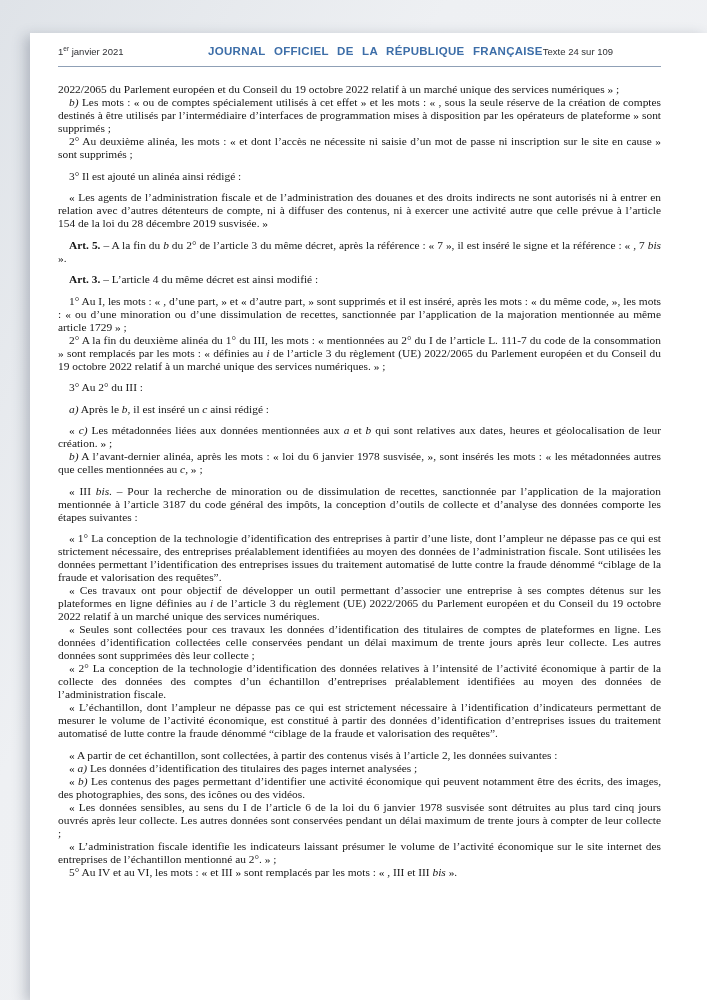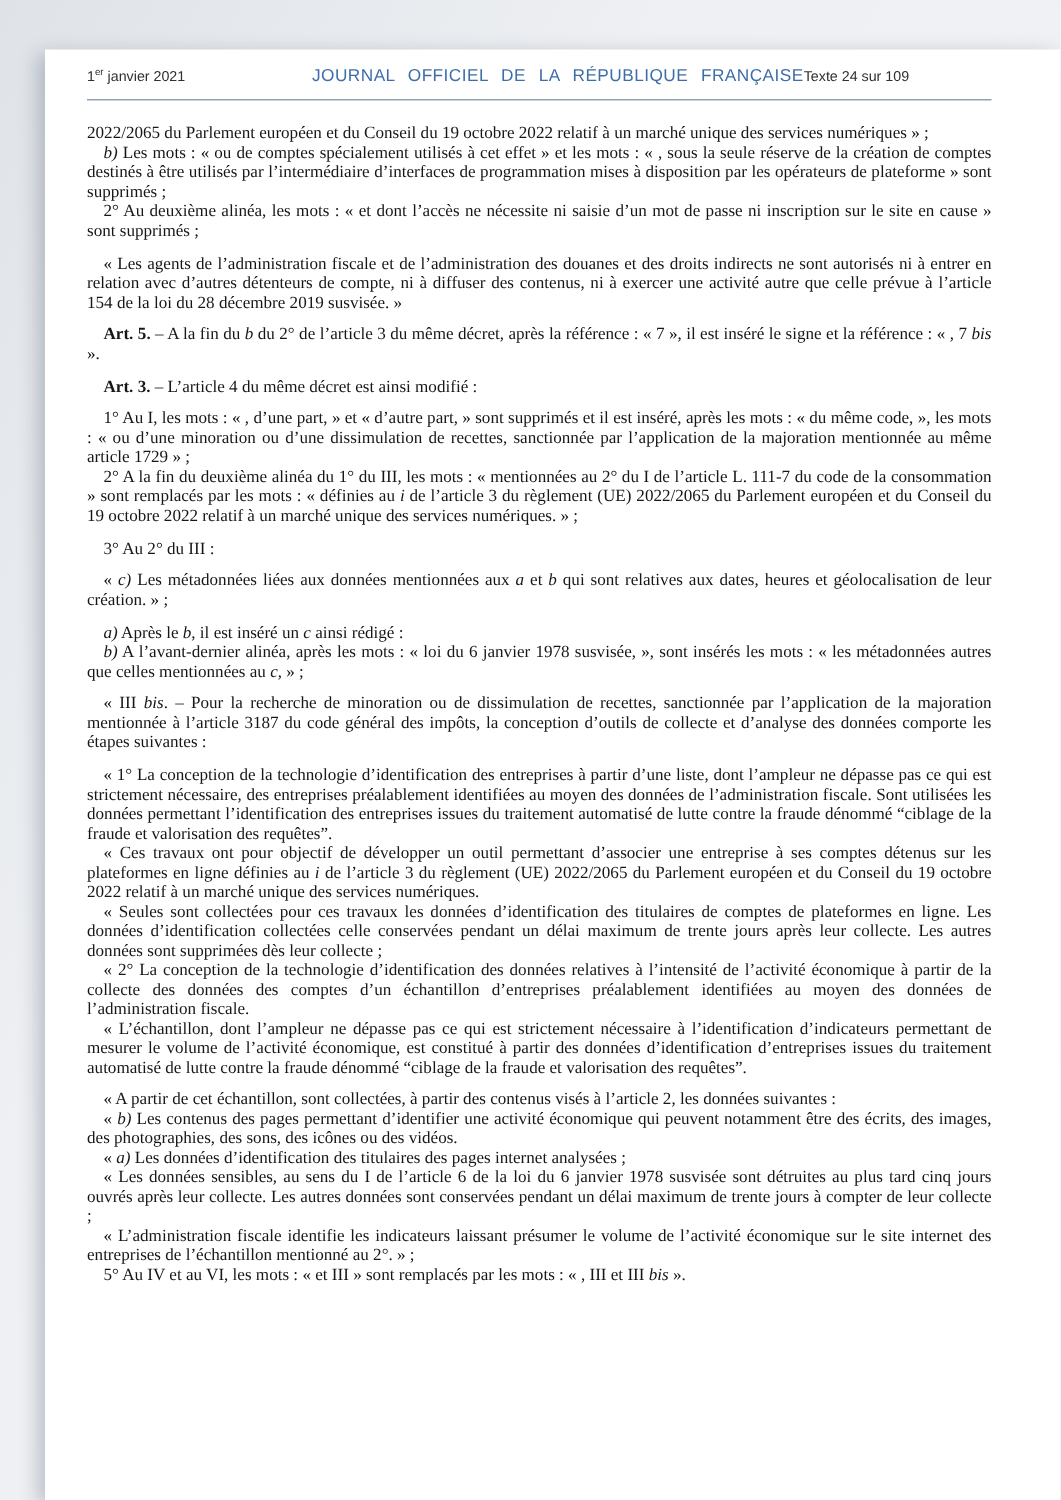--- a/index.html
+++ b/index.html
@@ -27,21 +27,21 @@
     flex: 0 0 150px;
     font-size: 9.5px;
     color: #2e2f33;
     white-space: nowrap;
   }
   .date sup { font-size: 6.5px; }
   .title {
     flex: 1;
     text-align: left;
     font-size: 11.5px;
-    font-weight: normal;
+    font-weight: bold;
     color: var(--title-blue, #3d6ea8);
     letter-spacing: 0.3px;
     word-spacing: 5px;
     white-space: nowrap;
   }
   .ref {
     flex: 0 0 150px;
     text-align: left;
     font-size: 9.5px;
     color: #2e2f33;
@@ -77,36 +77,37 @@
     <div class="header">
       <div class="date"><span>1</span><sup>er</sup><span> janvier 2021</span></div>
       <div class="title">JOURNAL OFFICIEL DE LA RÉPUBLIQUE FRANÇAISE</div>
       <div class="ref">Texte 24 sur 109</div>
     </div>
     <hr class="rule">
     <div class="doc">
         <p class="noindent"><span>2022/2065 du Parlement européen et du Conseil du 19 octobre 2022 relatif à un marché unique des services numériques » ;</span></p>
         <p><span class="ital">b)</span><span> Les mots : « ou de comptes spécialement utilisés à cet effet » et les mots : « , sous la seule réserve de la création de comptes destinés à être utilisés par l’intermédiaire d’interfaces de programmation mises à disposition par les opérateurs de plateforme » sont supprimés ;</span></p>
         <p><span>2° Au deuxième alinéa, les mots : « et dont l’accès ne nécessite ni saisie d’un mot de passe ni inscription sur le site en cause » sont supprimés ;</span></p>
+        <p class="gap-l"><span>3° Il est ajouté un alinéa ainsi rédigé :</span></p>
         <p class="gap-l"><span>« Les agents de l’administration fiscale et de l’administration des douanes et des droits indirects ne sont autorisés ni à entrer en relation avec d’autres détenteurs de compte, ni à diffuser des contenus, ni à exercer une activité autre que celle prévue à l’article 154 de la loi du 28 décembre 2019 susvisée. »</span></p>
         <p class="gap-l"><span class="bold">Art. 5.</span><span> – A la fin du </span><span class="ital">b</span><span> du 2° de l’article 3 du même décret, après la référence : « 7 », il est inséré le signe et la référence : « , 7 </span><span class="ital">bis</span><span> ».</span></p>
         <p class="gap-l"><span class="bold">Art. 3.</span><span> – L’article 4 du même décret est ainsi modifié :</span></p>
         <p class="gap-l"><span>1° Au I, les mots : « , d’une part, » et « d’autre part, » sont supprimés et il est inséré, après les mots : « du même code, », les mots : « ou d’une minoration ou d’une dissimulation de recettes, sanctionnée par l’application de la majoration mentionnée au même article 1729 » ;</span></p>
         <p><span>2° A la fin du deuxième alinéa du 1° du III, les mots : « mentionnées au 2° du I de l’article L. 111-7 du code de la consommation » sont remplacés par les mots : « définies au </span><span class="ital">i</span><span> de l’article 3 du règlement (UE) 2022/2065 du Parlement européen et du Conseil du 19 octobre 2022 relatif à un marché unique des services numériques. » ;</span></p>
         <p class="gap-l"><span>3° Au 2° du III :</span></p>
+        <p class="gap-l"><span class="ital">a)</span><span> Après le </span><span class="ital">b</span><span>, il est inséré un </span><span class="ital">c</span><span> ainsi rédigé :</span></p>
         <p class="gap-l"><span>« </span><span class="ital">c)</span><span> Les métadonnées liées aux données mentionnées aux </span><span class="ital">a</span><span> et </span><span class="ital">b</span><span> qui sont relatives aux dates, heures et géolocalisation de leur création. » ;</span></p>
-        <p class="gap-l"><span class="ital">a)</span><span> Après le </span><span class="ital">b</span><span>, il est inséré un </span><span class="ital">c</span><span> ainsi rédigé :</span></p>
         <p><span class="ital">b)</span><span> A l’avant-dernier alinéa, après les mots : « loi du 6 janvier 1978 susvisée, », sont insérés les mots : « les métadonnées autres que celles mentionnées au </span><span class="ital">c</span><span>, » ;</span></p>
         <p class="gap-l"><span>« III </span><span class="ital">bis</span><span>. – Pour la recherche de minoration ou de dissimulation de recettes, sanctionnée par l’application de la majoration mentionnée à l’article 3187 du code général des impôts, la conception d’outils de collecte et d’analyse des données comporte les étapes suivantes :</span></p>
         <p class="gap-l"><span>« 1° La conception de la technologie d’identification des entreprises à partir d’une liste, dont l’ampleur ne dépasse pas ce qui est strictement nécessaire, des entreprises préalablement identifiées au moyen des données de l’administration fiscale. Sont utilisées les données permettant l’identification des entreprises issues du traitement automatisé de lutte contre la fraude dénommé “ciblage de la fraude et valorisation des requêtes”.</span></p>
         <p><span>« Ces travaux ont pour objectif de développer un outil permettant d’associer une entreprise à ses comptes détenus sur les plateformes en ligne définies au </span><span class="ital">i</span><span> de l’article 3 du règlement (UE) 2022/2065 du Parlement européen et du Conseil du 19 octobre 2022 relatif à un marché unique des services numériques.</span></p>
         <p><span>« Seules sont collectées pour ces travaux les données d’identification des titulaires de comptes de plateformes en ligne. Les données d’identification collectées celle conservées pendant un délai maximum de trente jours après leur collecte. Les autres données sont supprimées dès leur collecte ;</span></p>
         <p><span>« 2° La conception de la technologie d’identification des données relatives à l’intensité de l’activité économique à partir de la collecte des données des comptes d’un échantillon d’entreprises préalablement identifiées au moyen des données de l’administration fiscale.</span></p>
         <p><span>« L’échantillon, dont l’ampleur ne dépasse pas ce qui est strictement nécessaire à l’identification d’indicateurs permettant de mesurer le volume de l’activité économique, est constitué à partir des données d’identification d’entreprises issues du traitement automatisé de lutte contre la fraude dénommé “ciblage de la fraude et valorisation des requêtes”.</span></p>
         <p class="gap-l"><span>« A partir de cet échantillon, sont collectées, à partir des contenus visés à l’article 2, les données suivantes :</span></p>
+        <p><span>« </span><span class="ital">a)</span><span> Les données d’identification des titulaires des pages internet analysées ;</span></p>
         <p><span>« </span><span class="ital">b)</span><span> Les contenus des pages permettant d’identifier une activité économique qui peuvent notamment être des écrits, des images, des photographies, des sons, des icônes ou des vidéos.</span></p>
-        <p><span>« </span><span class="ital">a)</span><span> Les données d’identification des titulaires des pages internet analysées ;</span></p>
         <p><span>« Les données sensibles, au sens du I de l’article 6 de la loi du 6 janvier 1978 susvisée sont détruites au plus tard cinq jours ouvrés après leur collecte. Les autres données sont conservées pendant un délai maximum de trente jours à compter de leur collecte ;</span></p>
         <p><span>« L’administration fiscale identifie les indicateurs laissant présumer le volume de l’activité économique sur le site internet des entreprises de l’échantillon mentionné au 2°. » ;</span></p>
         <p><span>5° Au IV et au VI, les mots : « et III » sont remplacés par les mots : « , III et III </span><span class="ital">bis</span><span> ».</span></p>
       </div>
   </div>
 </div>
 
 </body></html>

